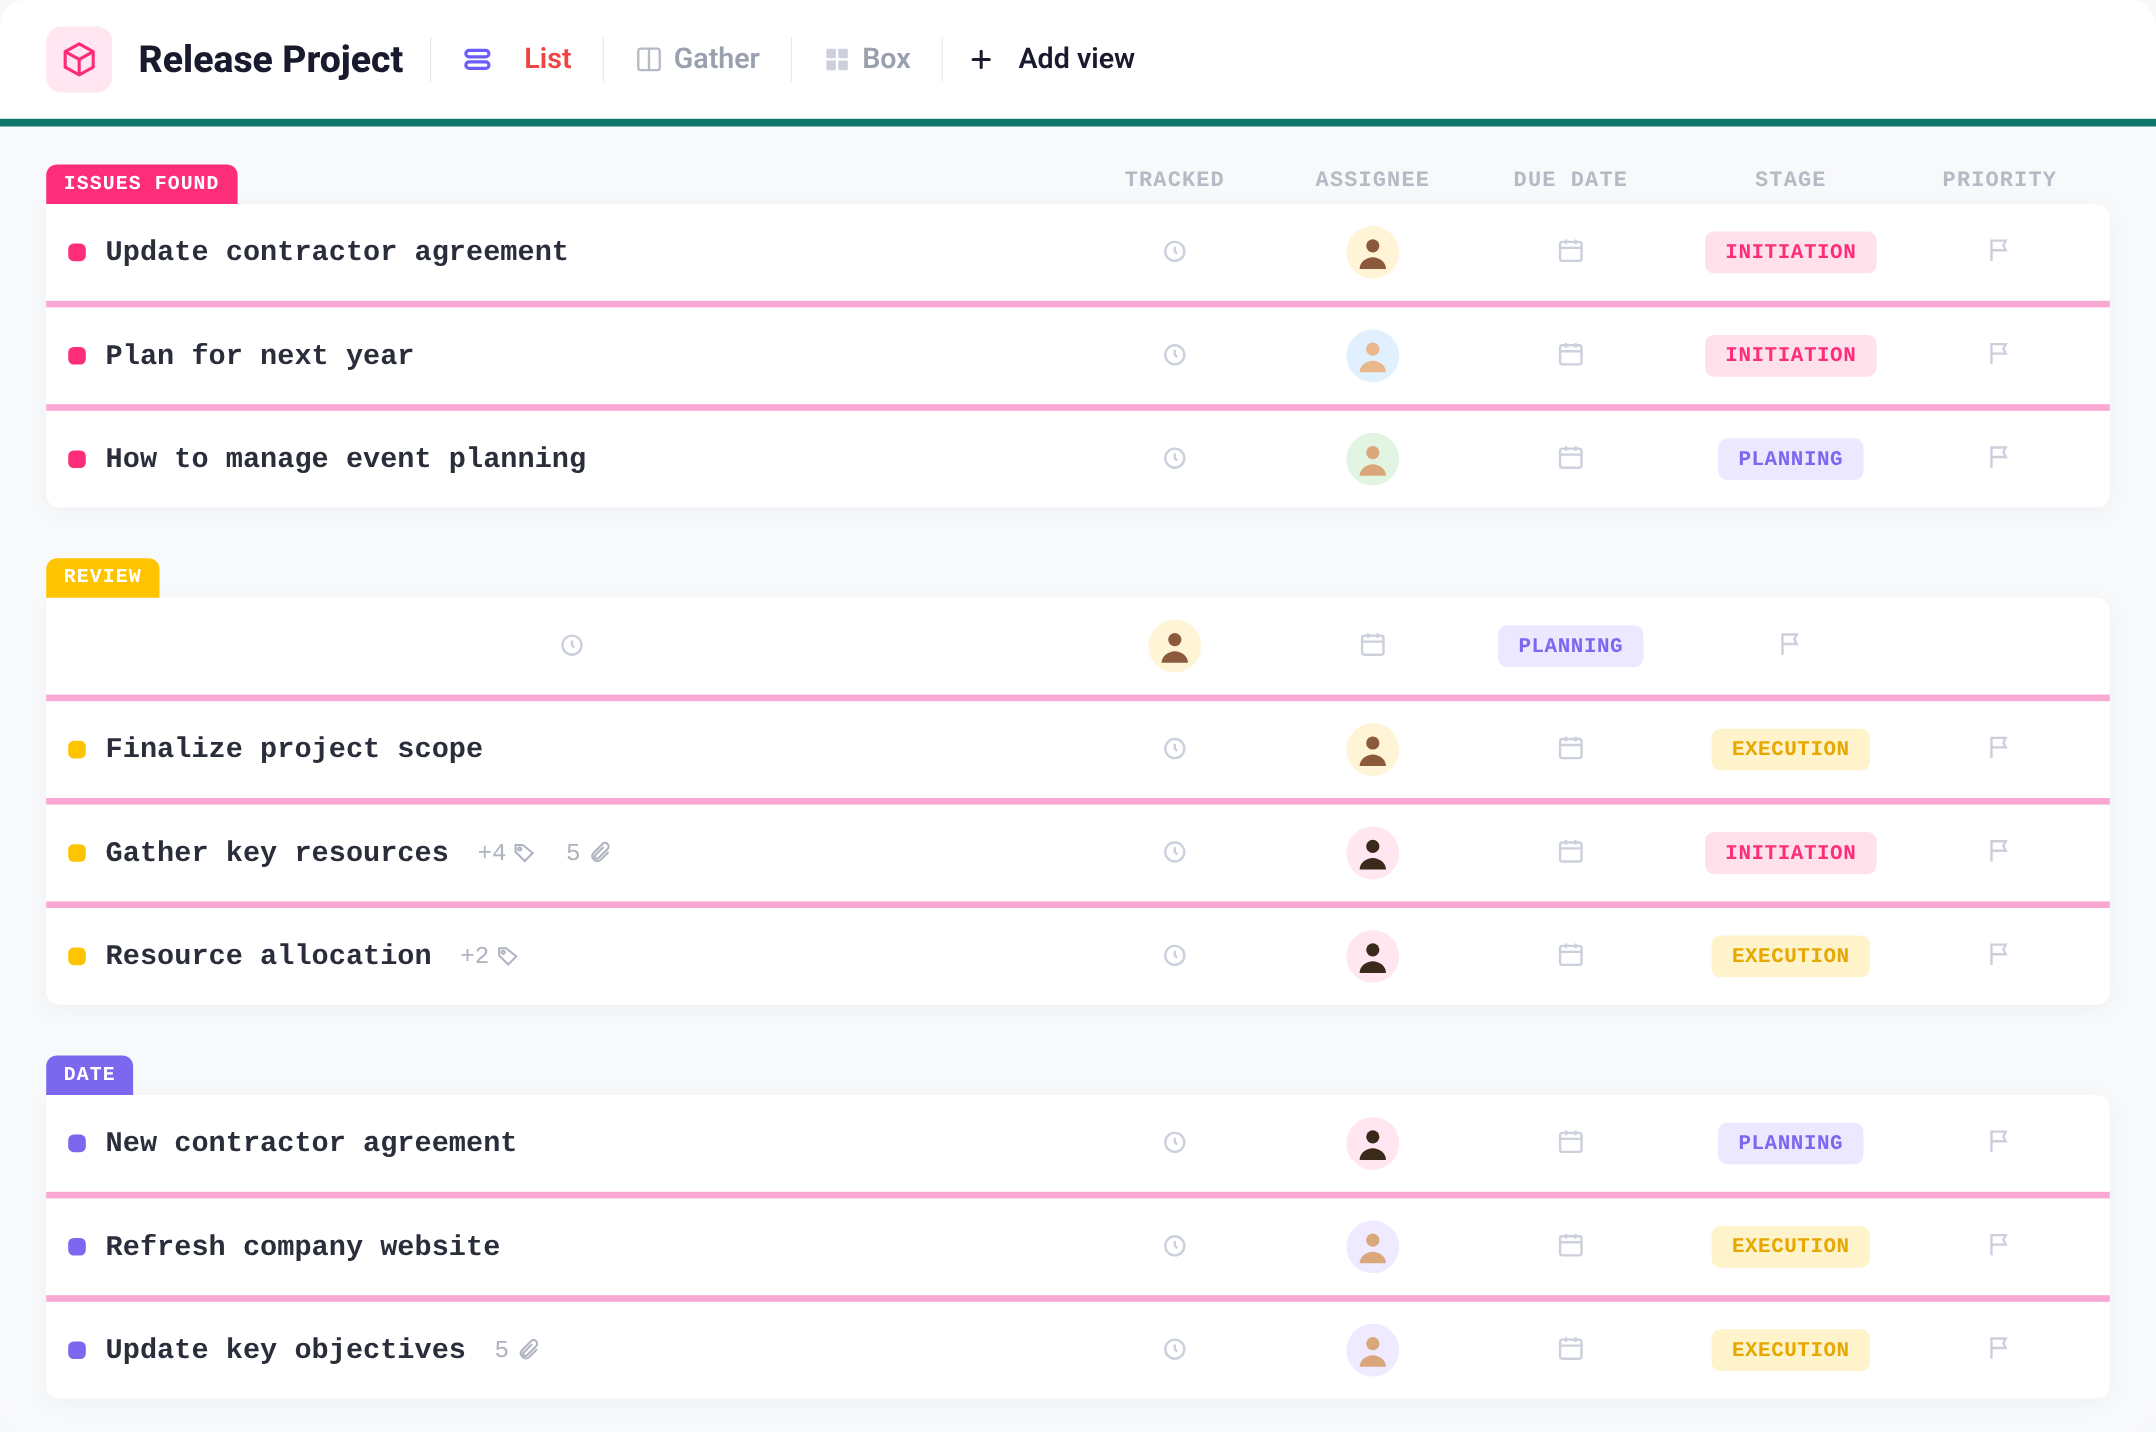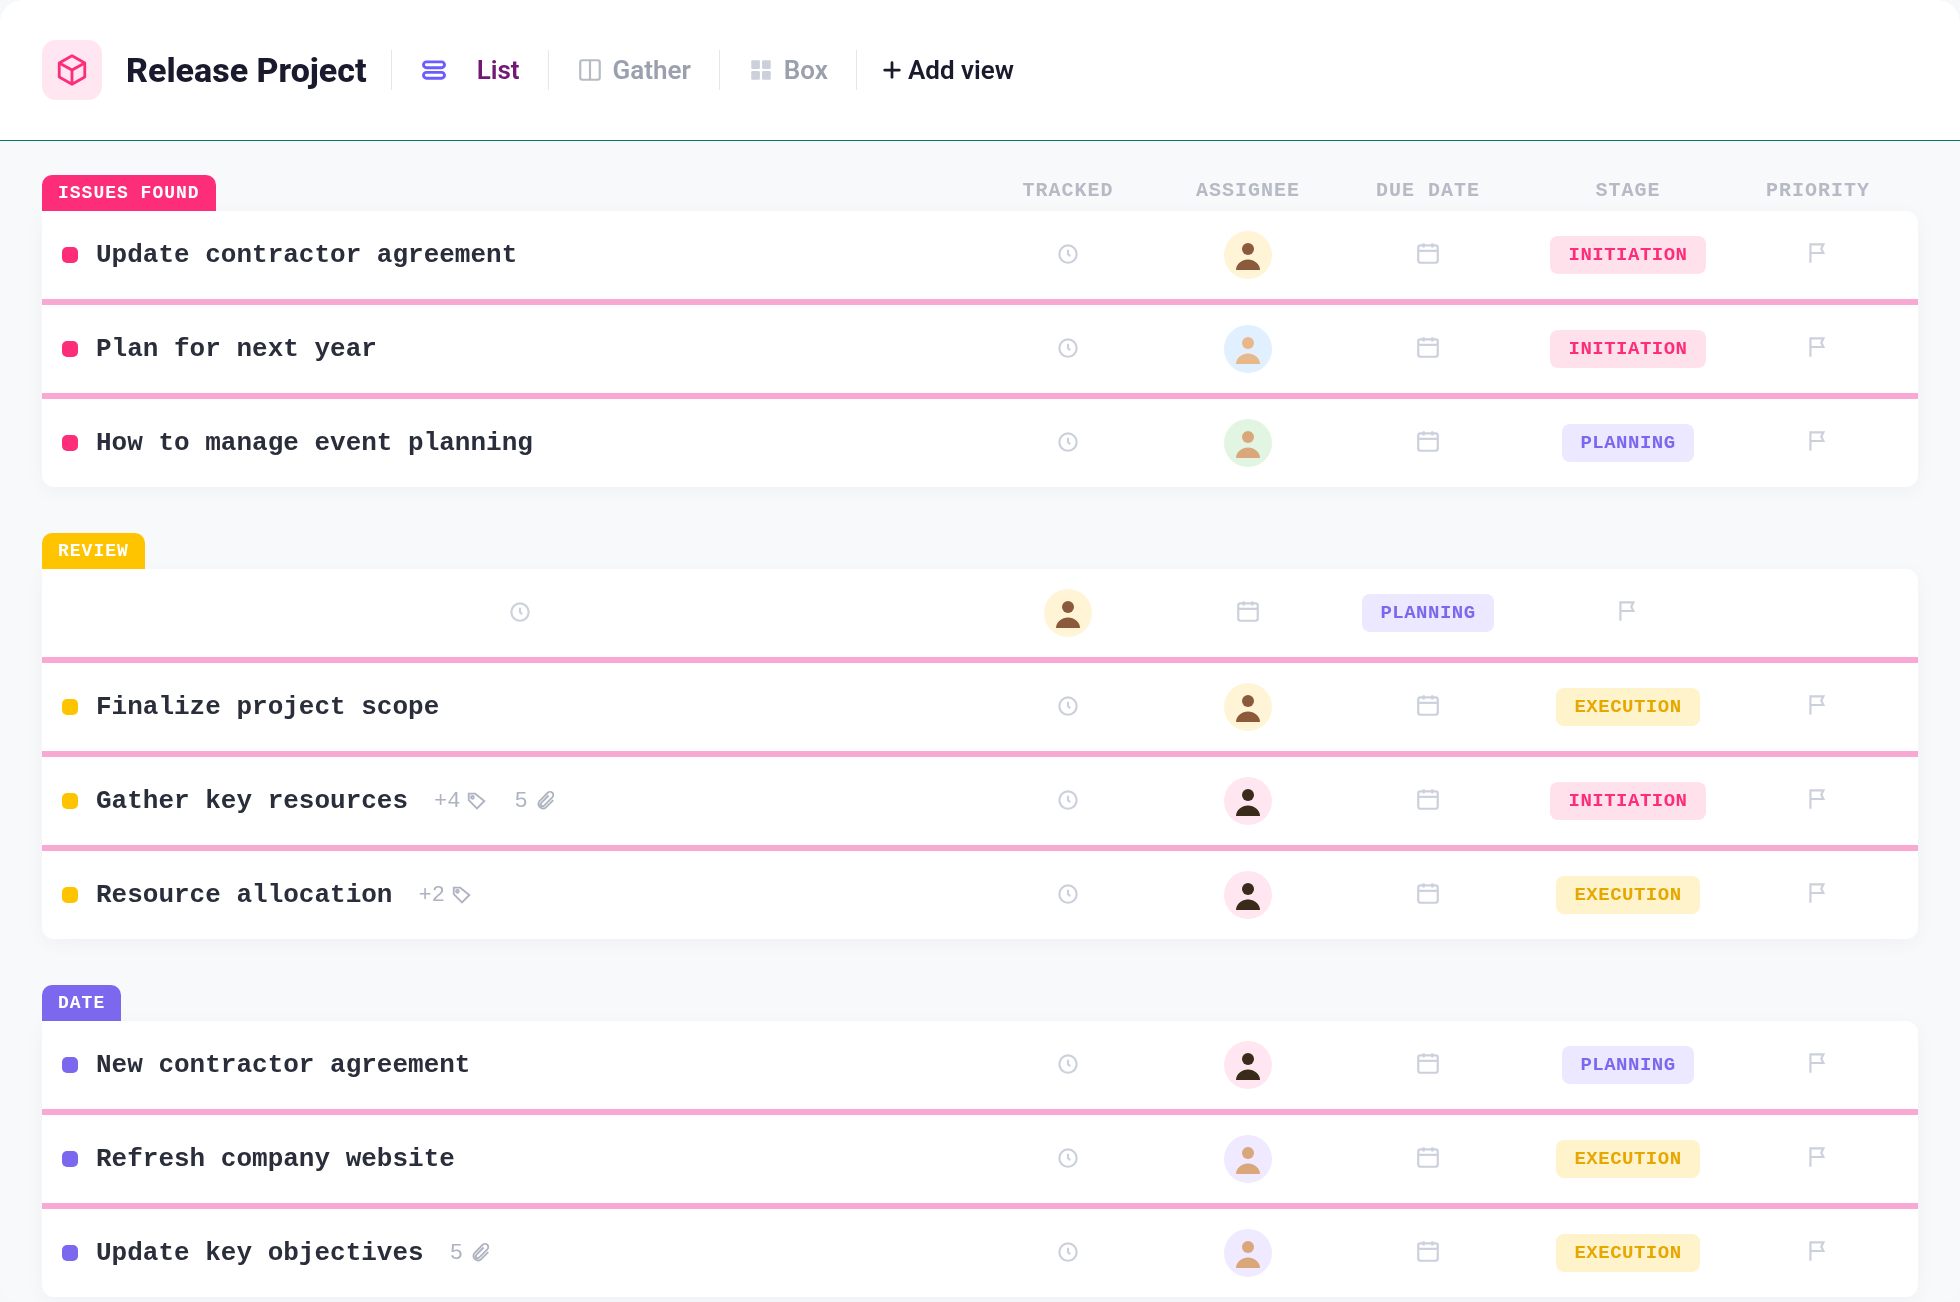--- a/index.html
+++ b/index.html
@@ -17,22 +17,22 @@
     border-radius: 24px;
     overflow: hidden;
     display: flex;
     flex-direction: column;
   }
   
   .header {
     display: flex;
     align-items: center;
     gap: 24px;
-    padding: 40px 42px;
-    border-bottom: 1px solid #0f766e;
+    padding: 24px 42px;
+    border-bottom: 7px solid #0f766e;
     background: #fff;
   }
   .project-badge {
     width: 60px; height: 60px;
     background: #ffe6f0;
     border-radius: 14px;
     display:flex;align-items:center;justify-content:center;
   }
   .project-title {
     font-size: 34px;
@@ -41,23 +41,23 @@
   }
   .divider {
     width: 1px; height: 40px; background:#e5e7eb;
   }
   .view-tab {
     display:flex; align-items:center; gap:10px;
     font-size: 26px; font-weight:600;
     color:#9aa0ad; cursor:pointer;
     padding: 6px 4px;
   }
-  .view-tab.active { color:#701a75;gap:29px; }
+  .view-tab.active { color:#ef4444;gap:29px; }
   .view-tab svg { flex-shrink:0; }
-  .add-view { color:#1a1a2e; font-weight:600; font-size:26px; display:flex;align-items:center;gap:5px;cursor:pointer;}
+  .add-view { color:#1a1a2e; font-weight:600; font-size:26px; display:flex;align-items:center;gap:23px;cursor:pointer;}
   
   .main {
     flex: 1;
     padding: 34px 42px;
     background: #f8f9fb;
     overflow-y: auto;
     font-family: Liberation Mono, monospace;
   }
   .columns-header {
     display:grid;

